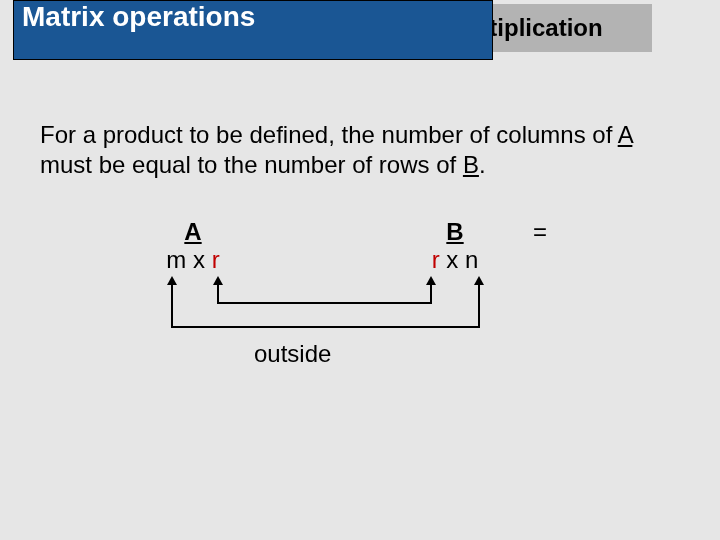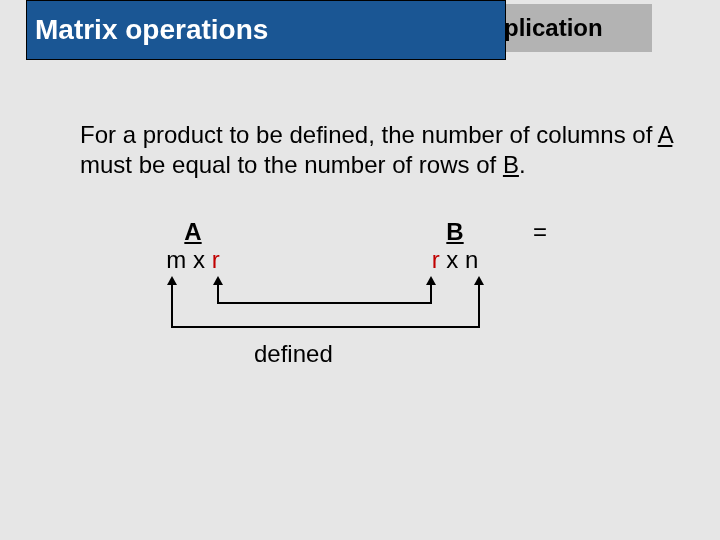--- a/index.html
+++ b/index.html
@@ -12,28 +12,28 @@
     color: #000;
     overflow: hidden;
   }
   .header {
     position: relative;
     width: 100%;
     height: 66px;
   }
   .hdr-left {
     position: absolute;
-    left: 26px;
+    left: 13px;
     top: 0;
     width: 480px;
     height: 60px;
     background: #1a5694;
     border: 1px solid #000;
     display: flex;
-    align-items: center;
+    align-items: flex-start;
     padding-left: 8px;
     box-sizing: border-box;
   }
   .hdr-left span {
     color: #fff;
     font-size: 28px;
     font-weight: bold;
   }
   .hdr-right {
     position: absolute;
@@ -51,21 +51,20 @@
     font-size: 24px;
     font-weight: bold;
   }
   .body-text {
     position: absolute;
     left: 40px;
     top: 120px;
     width: 640px;
     font-size: 24px;
     line-height: 1.25;
-    margin-left: 40px;
   }
   .ul { text-decoration: underline; }
 
   .diagram {
     position: absolute;
     left: 0;
     top: 218px;
     width: 720px;
     height: 200px;
   }
@@ -158,15 +157,15 @@
   <div class="arrow-up solid" style="left:426px; top:58px;"></div>
 
   <div class="arrow-up solid" style="left:167px; top:58px;"></div>
   <div class="vline" style="left:171px; top:66px; height:42px;"></div>
 
   <div class="arrow-up solid" style="left:474px; top:58px;"></div>
   <div class="vline" style="left:478px; top:66px; height:42px;"></div>
 
   <div class="hline" style="left:171px; top:108px; width:309px;"></div>
 
-  <div class="outside-label" style="left:254px; top:122px;">defined</div>
+  <div class="outside-label" style="left:254px; top:122px;">outside</div>
 
 </div>
 
 </body></html>

